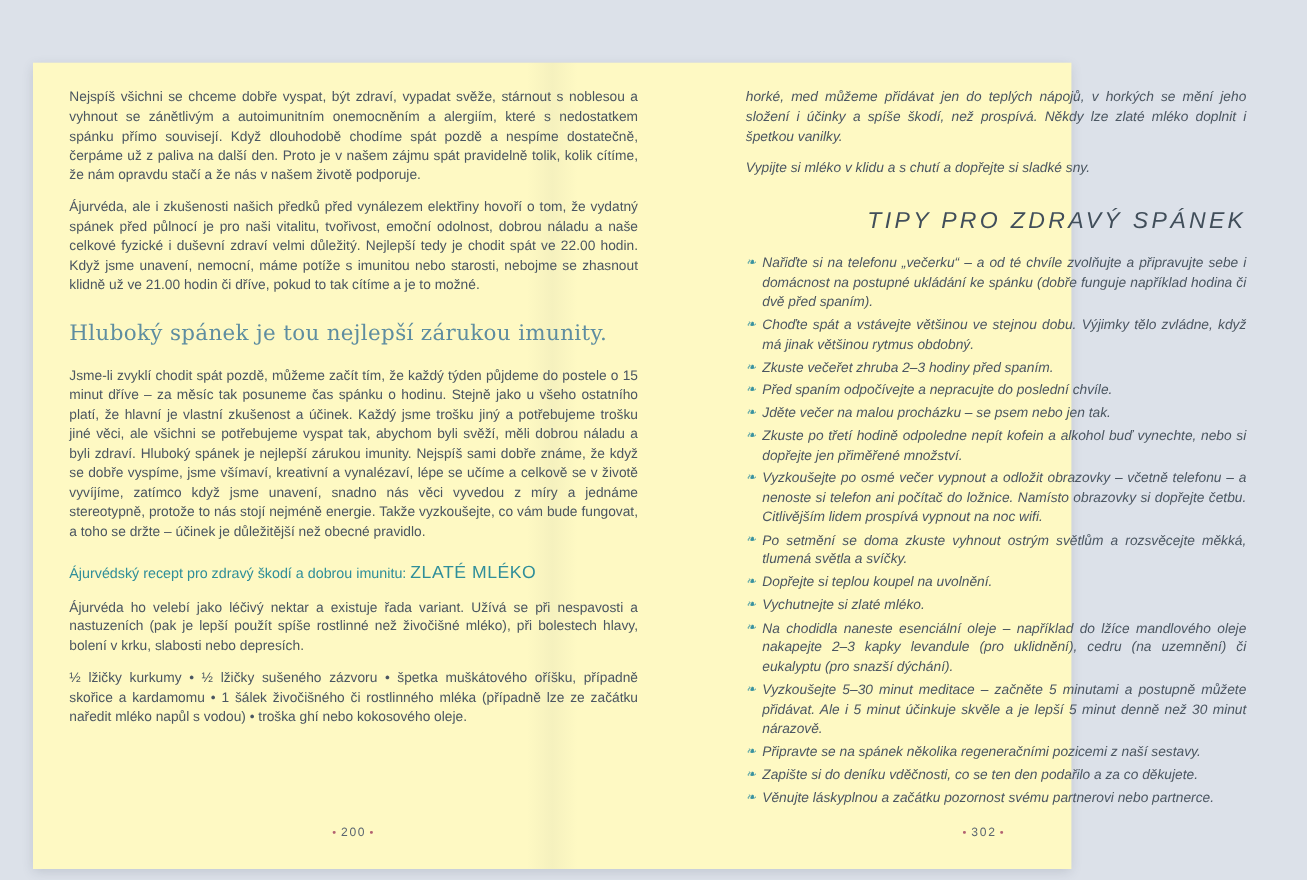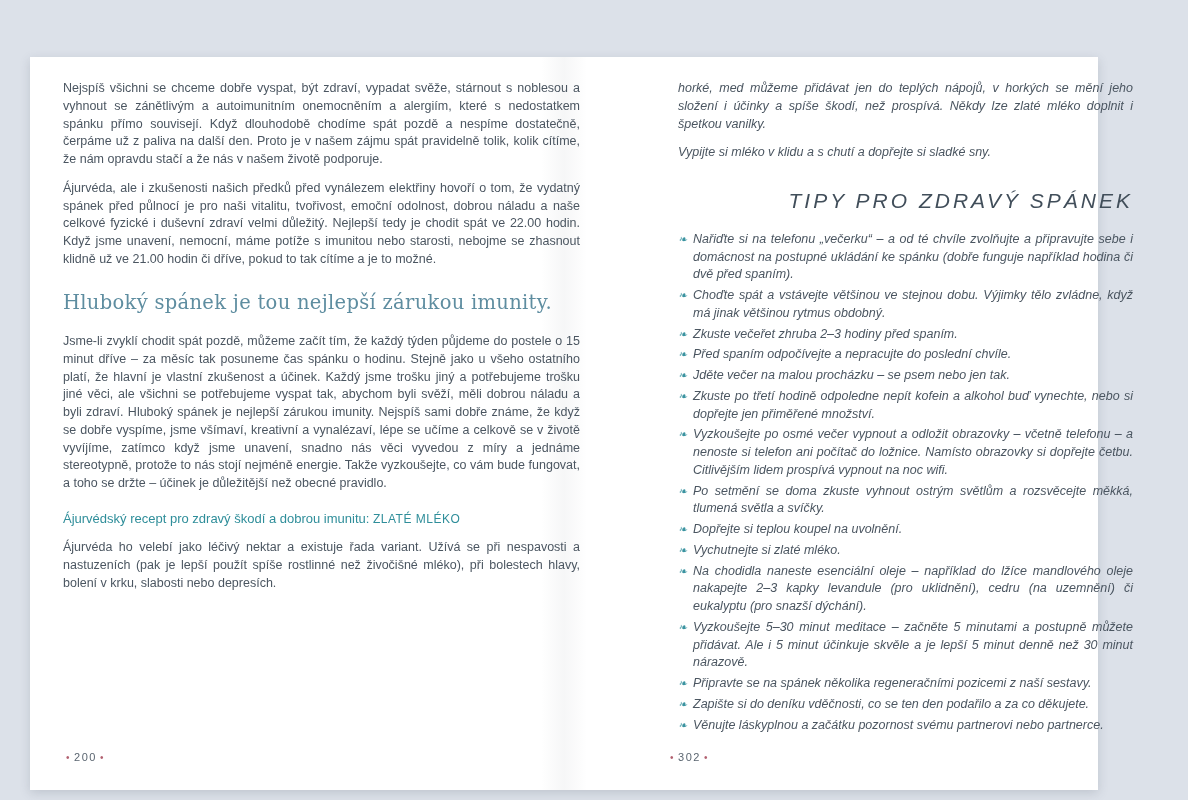--- a/index.html
+++ b/index.html
@@ -8,23 +8,23 @@
     width: 1188px;
     height: 800px;
     background: #dce1e9;
     font-family: "Liberation Sans", sans-serif;
     overflow: hidden;
   }
   .spread {
     position: absolute;
     left: 30px;
     top: 57px;
-    width: 1068px;
+    width: 944px;
     height: 733px;
-    background: #ffffff;
+    background: #fef9c3;
     box-shadow: 0 3px 10px rgba(60,70,90,0.18);
   }
   .seam {
     position: absolute;
     left: 50%;
     top: 0;
     bottom: 0;
     width: 46px;
     transform: translateX(-50%);
     background: linear-gradient(to right, rgba(0,0,0,0) 0%, rgba(80,90,100,0.05) 50%, rgba(0,0,0,0) 100%);
@@ -51,21 +51,21 @@
     letter-spacing: 0.3px;
   }
   .recipe-heading {
     font-weight: normal;
     font-size: 13px;
     color: #2f8e9a;
     margin: 17px 0 11px 0;
     text-align: left;
   }
   .recipe-heading .caps {
-    font-size: 12px;
+    font-size: 16px;
     letter-spacing: 0.5px;
   }
   .main-heading {
     font-weight: normal;
     font-size: 21px;
     letter-spacing: 3px;
     color: #414e5a;
     margin: 24px 0 15px 0;
     text-align: right;
   }
@@ -85,20 +85,21 @@
   .tip .tip-text {
     flex: 1 1 auto;
     text-align: justify;
   }
   .pagenum {
     position: absolute;
     top: 694px;
     font-size: 11px;
     color: #5a6570;
     letter-spacing: 1.5px;
+    text-align: center;
   }
   .pagenum.left  { left: 33px;  width: 517px; }
   .pagenum.right { left: 637px; width: 455px; }
   .pagenum .dot {
     color: #b26170;
     padding: 0 3px;
     font-size: 10px;
   }
 </style>
 </head>
@@ -107,20 +108,21 @@
 <div class="spread">
   <div class="seam"></div>
 
   <section class="page page-left">
     <p>Nejspíš všichni se chceme dobře vyspat, být zdraví, vypadat svěže, stárnout s noblesou a vyhnout se zánětlivým a autoimunitním onemocněním a alergiím, které s nedostatkem spánku přímo souvisejí. Když dlouhodobě chodíme spát pozdě a nespíme dostatečně, čerpáme už z paliva na další den. Proto je v našem zájmu spát pravidelně tolik, kolik cítíme, že nám opravdu stačí a že nás v našem životě podporuje.</p>
     <p>Ájurvéda, ale i zkušenosti našich předků před vynálezem elektřiny hovoří o tom, že vydatný spánek před půlnocí je pro naši vitalitu, tvořivost, emoční odolnost, dobrou náladu a naše celkové fyzické i duševní zdraví velmi důležitý. Nejlepší tedy je chodit spát ve 22.00 hodin. Když jsme unavení, nemocní, máme potíže s imunitou nebo starosti, nebojme se zhasnout klidně už ve 21.00 hodin či dříve, pokud to tak cítíme a je to možné.</p>
     <h2 class="script-heading">Hluboký spánek je tou nejlepší zárukou imunity.</h2>
     <p>Jsme-li zvyklí chodit spát pozdě, můžeme začít tím, že každý týden půjdeme do postele o 15 minut dříve – za měsíc tak posuneme čas spánku o hodinu. Stejně jako u všeho ostatního platí, že hlavní je vlastní zkušenost a účinek. Každý jsme trošku jiný a potřebujeme trošku jiné věci, ale všichni se potřebujeme vyspat tak, abychom byli svěží, měli dobrou náladu a byli zdraví. Hluboký spánek je nejlepší zárukou imunity. Nejspíš sami dobře známe, že když se dobře vyspíme, jsme všímaví, kreativní a vynalézaví, lépe se učíme a celkově se v životě vyvíjíme, zatímco když jsme unavení, snadno nás věci vyvedou z míry a jednáme stereotypně, protože to nás stojí nejméně energie. Takže vyzkoušejte, co vám bude fungovat, a toho se držte – účinek je důležitější než obecné pravidlo.</p>
     <h3 class="recipe-heading"><span>Ájurvédský recept pro zdravý škodí a dobrou imunitu: </span><span class="caps">ZLATÉ MLÉKO</span></h3>
     <p>Ájurvéda ho velebí jako léčivý nektar a existuje řada variant. Užívá se při nespavosti a nastuzeních (pak je lepší použít spíše rostlinné než živočišné mléko), při bolestech hlavy, bolení v krku, slabosti nebo depresích.</p>
+    <p>½ lžičky kurkumy • ½ lžičky sušeného zázvoru • špetka muškátového oříšku, případně skořice a kardamomu • 1 šálek živočišného či rostlinného mléka (případně lze ze začátku naředit mléko napůl s vodou) • troška ghí nebo kokosového oleje.</p>
   </section>
 
   <section class="page page-right">
     <p>horké, med můžeme přidávat jen do teplých nápojů, v horkých se mění jeho složení i účinky a spíše škodí, než prospívá. Někdy lze zlaté mléko doplnit i špetkou vanilky.</p>
     <p>Vypijte si mléko v klidu a s chutí a dopřejte si sladké sny.</p>
     <h1 class="main-heading">TIPY PRO ZDRAVÝ SPÁNEK</h1>
     <div class="tips">
       <div class="tip">
           <span class="bullet">❧</span>
           <span class="tip-text">Nařiďte si na telefonu „večerku“ – a od té chvíle zvolňujte a připravujte sebe i domácnost na postupné ukládání ke spánku (dobře funguje například hodina či dvě před spaním).</span>

